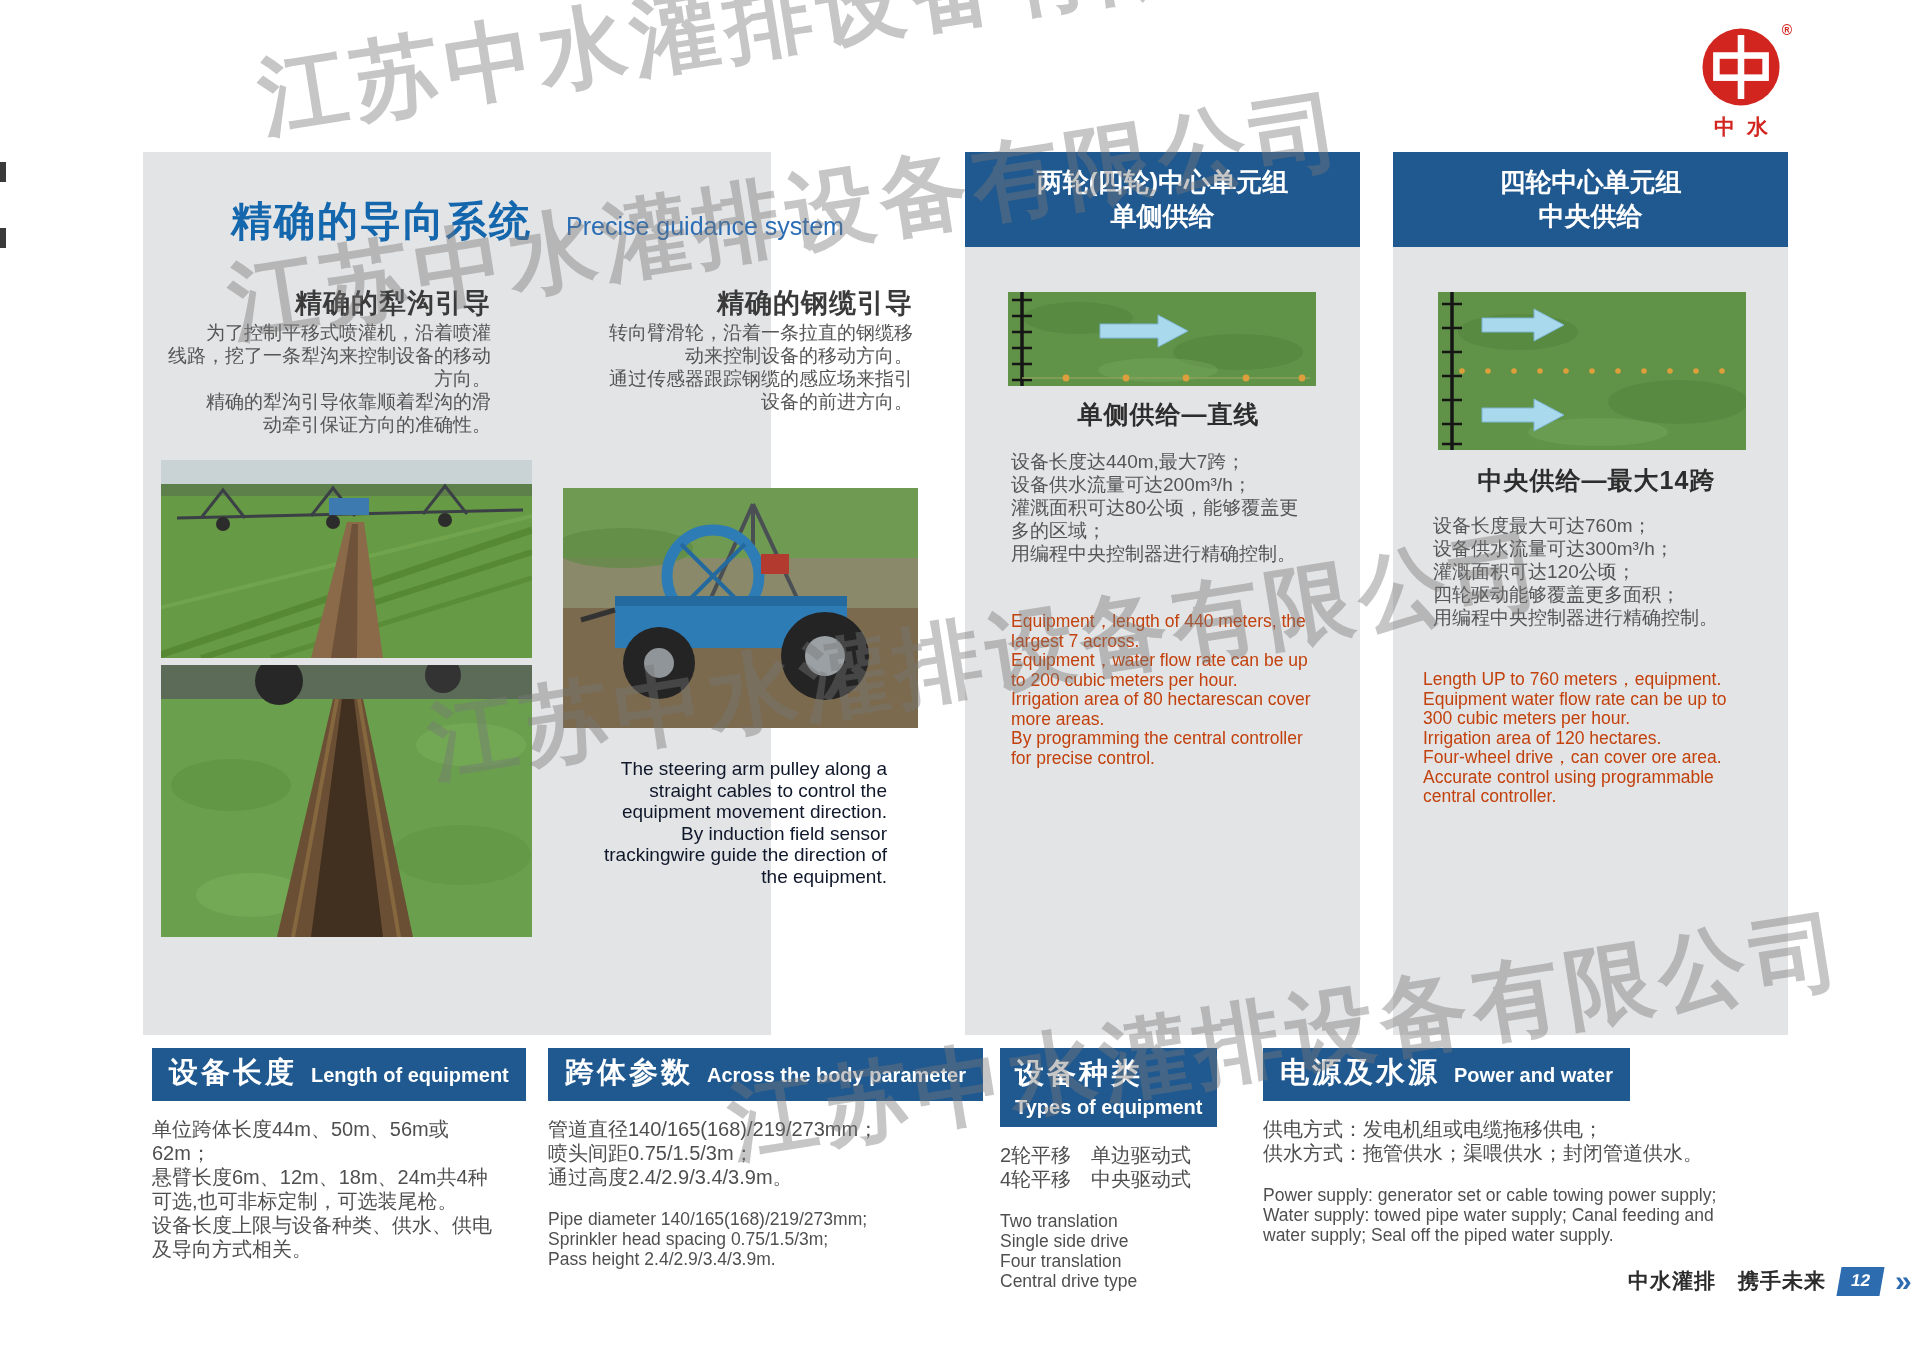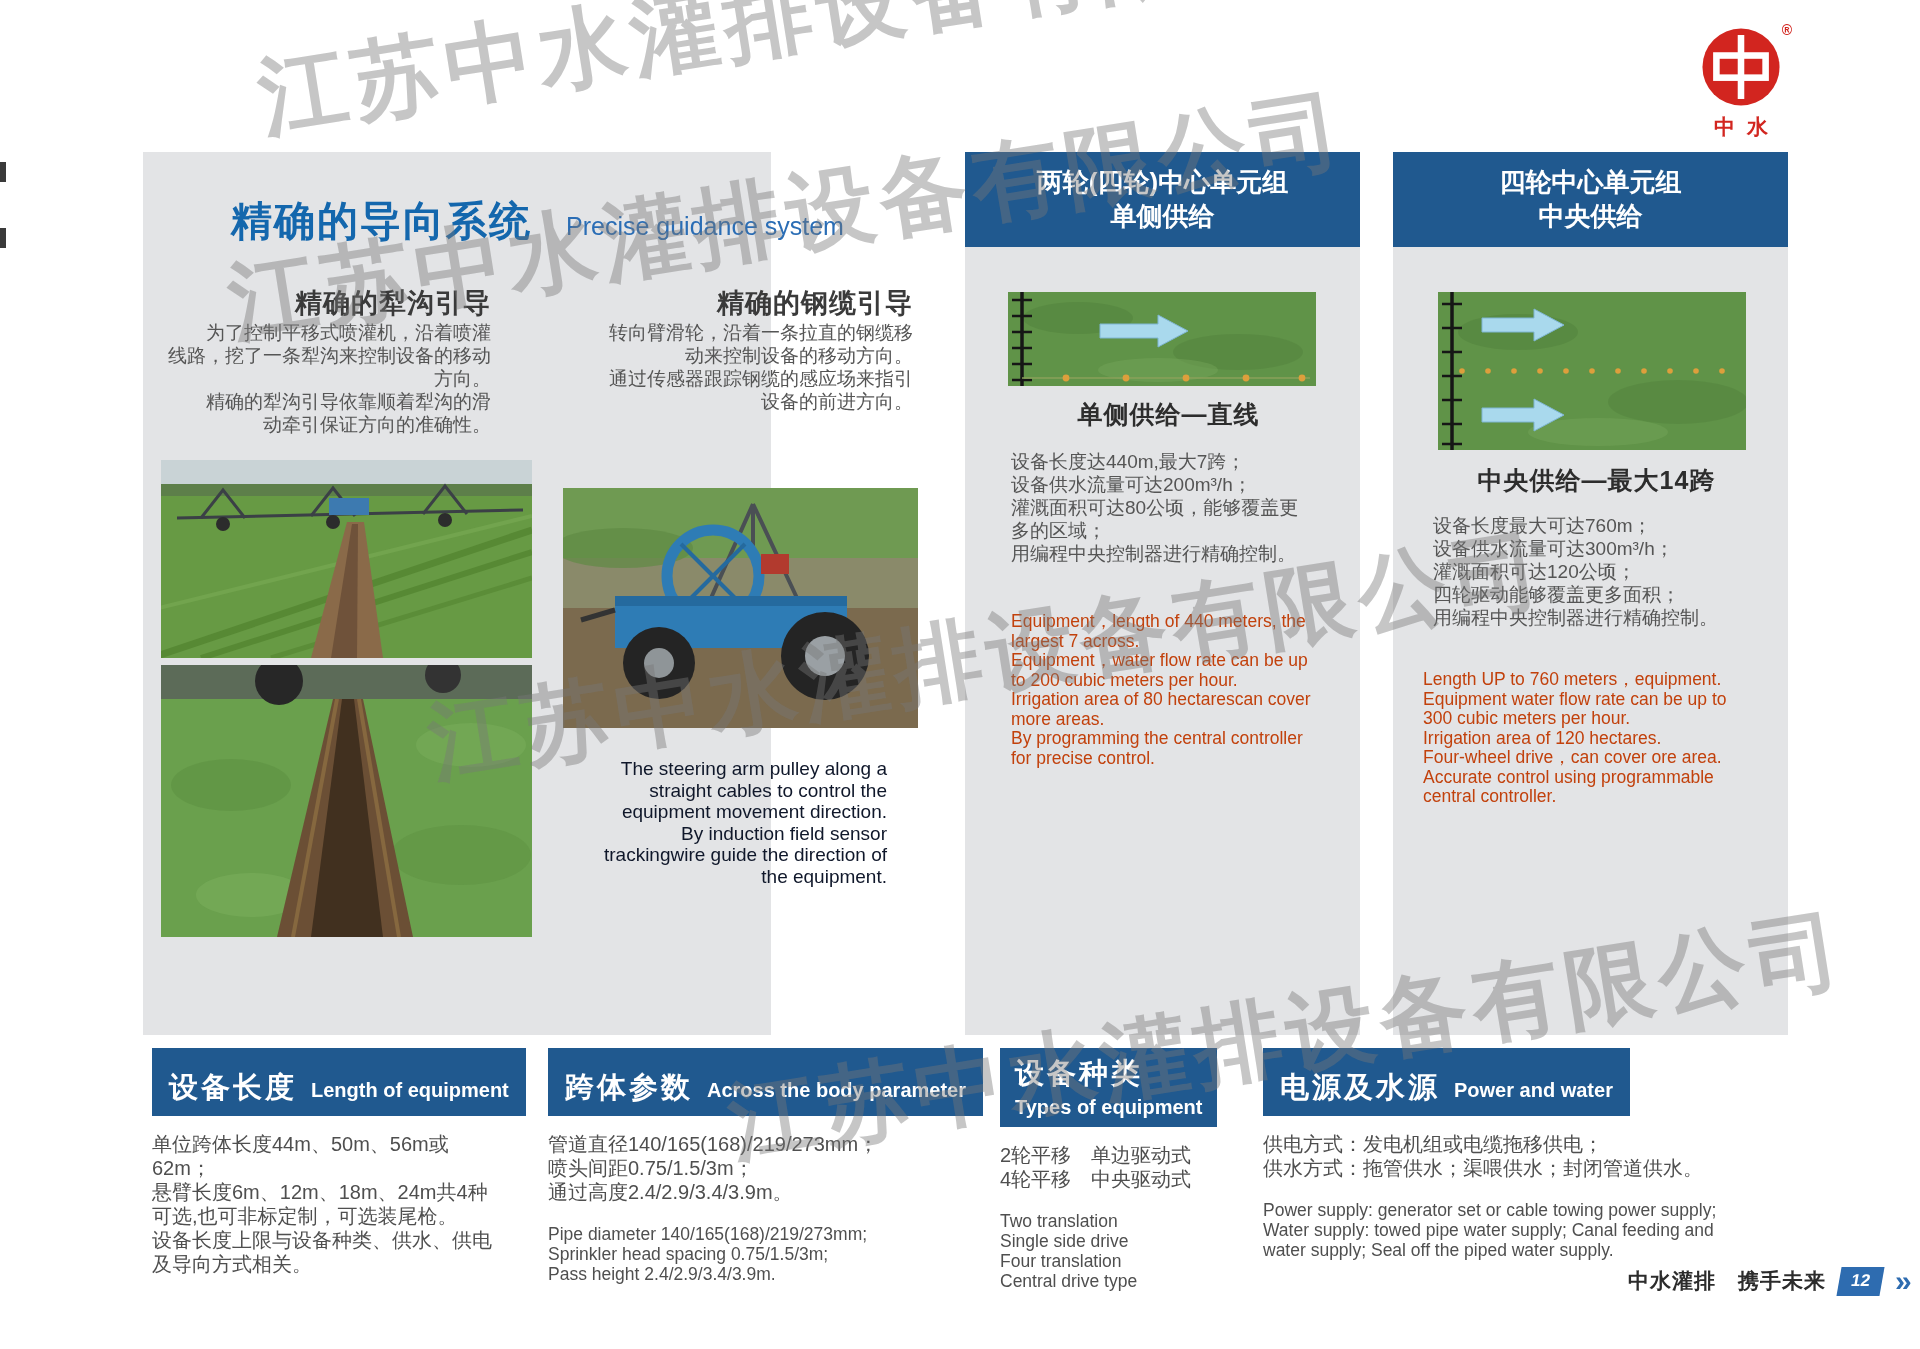--- a/index.html
+++ b/index.html
@@ -78,21 +78,21 @@
 
   
   .bsec { position:absolute; top:1048px; }
   #bsec1 { left:152px;  width:345px; }
   #bsec2 { left:548px;  width:440px; }
   #bsec3 { left:1000px; width:235px; }
   #bsec4 { left:1263px; width:475px; }
 
   .bs-header {
     display:inline-flex; align-items:baseline; gap:14px;
-    background:#20598f; color:#fff; padding:20px 17px 8px;
+    background:#20598f; color:#fff; padding:5px 17px 8px;
   }
   .bs-header .h-zh { font-size:29px; font-weight:bold; letter-spacing:3px; white-space:nowrap; }
   .bs-header .h-en { font-size:20px; font-weight:bold; white-space:nowrap;text-align:center; }
   .bs-header.stacked { display:inline-block; padding:6px 15px 8px; }
   .bs-header.stacked .h-zh { display:block; }
   .bs-header.stacked .h-en { display:block; margin-top:2px; }
 
   .bs-zh { margin-top:16px; font-size:20px; line-height:24px; color:#4f4f4f; }
   .bs-en { margin-top:20px; font-size:17.5px; line-height:20px; color:#4f4f4f; }
 

